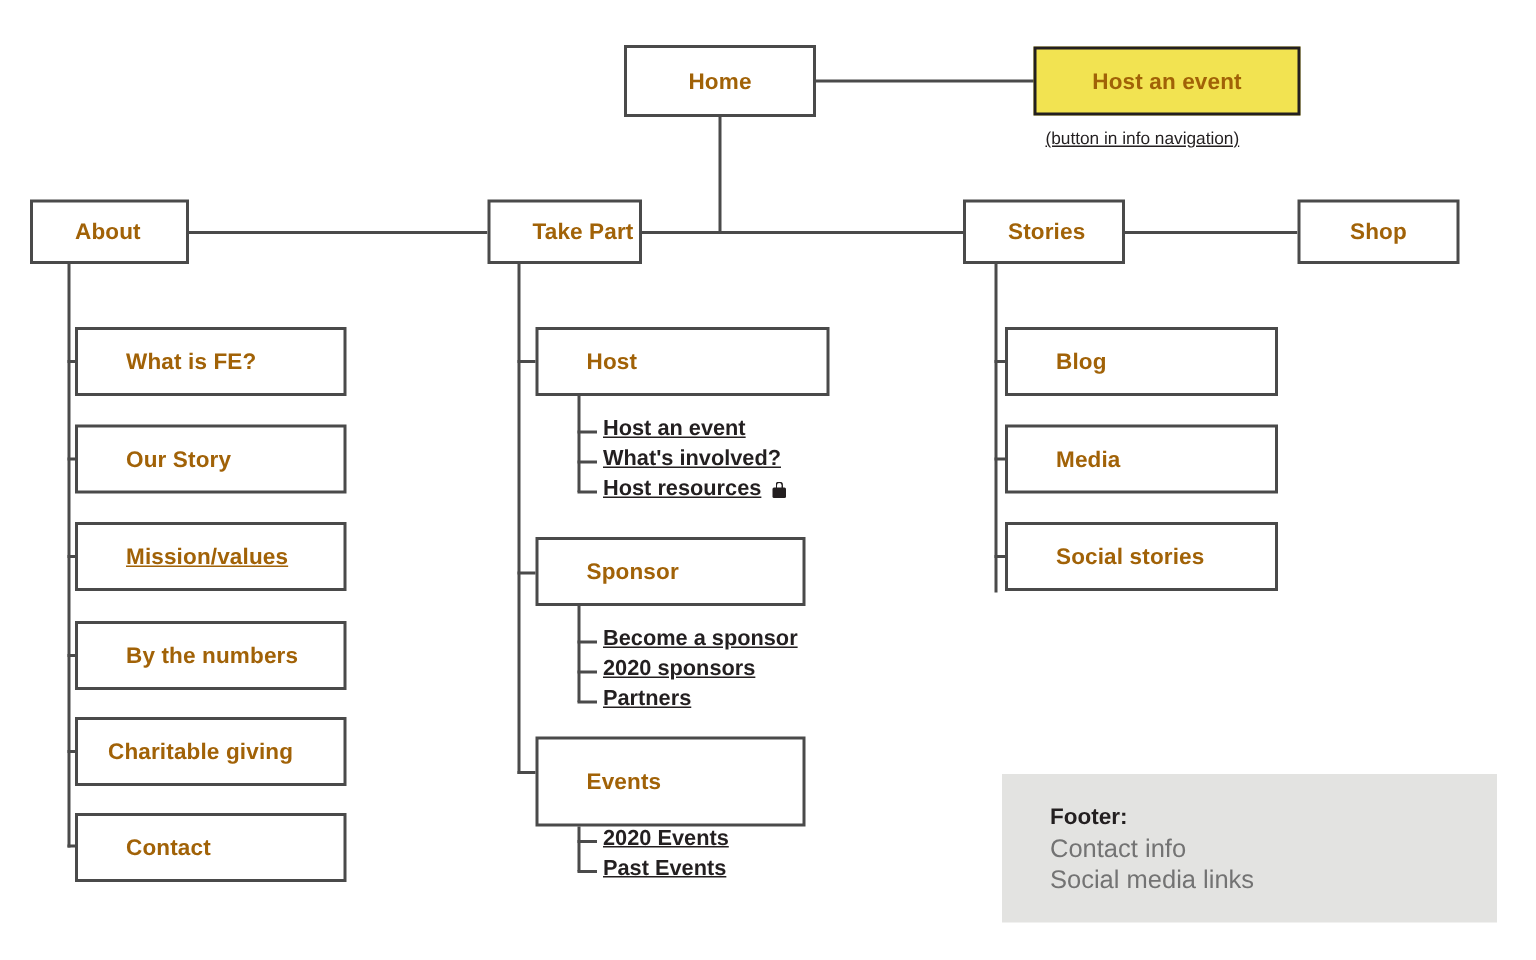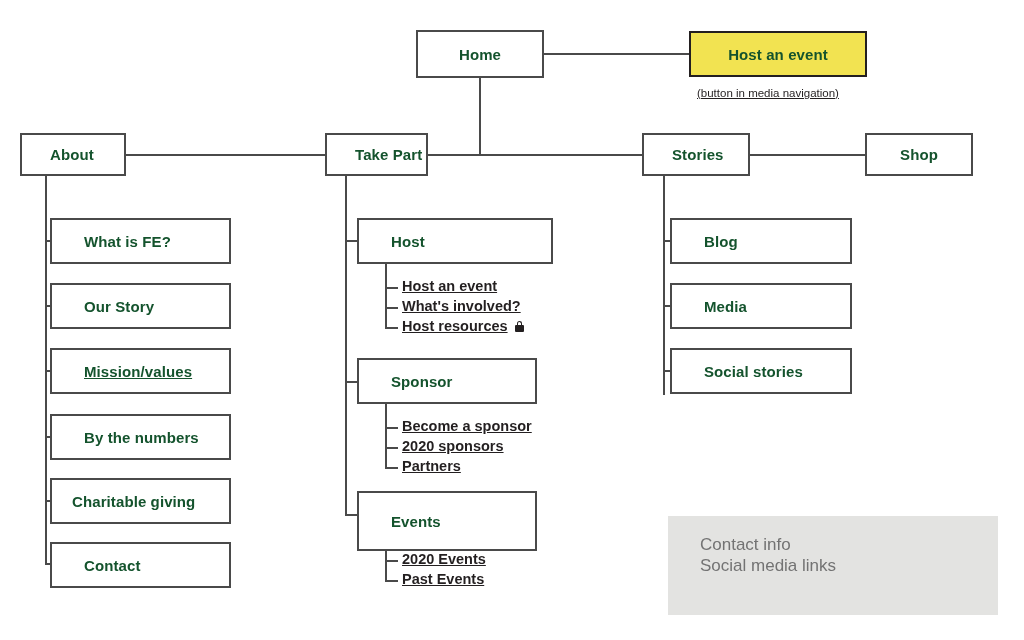--- a/index.html
+++ b/index.html
@@ -23,21 +23,21 @@
   .node {
     position: absolute;
     box-sizing: border-box;
     background: #ffffff;
     border: 2px solid #4a4a4a;
     display: flex;
     align-items: center;
     font-weight: bold;
     font-size: 15px;
     letter-spacing: .1px;
-    color: #14532d;
+    color: #a16207;
     z-index: 3;
   }
   .node.lead {            
     padding-left: 28px;
     justify-content: flex-start;
   }
   .node.child {           
     padding-left: 32px;
     justify-content: flex-start;
   }
@@ -146,21 +146,21 @@
   <div class="node centered" style="left:416px; top:30px; width:128px; height:48px;">
     <span>Home</span>
   </div>
 
   <div class="line hline" style="left:544px; top:53px; width:146px;"></div>
 
   <div class="node highlight" style="left:689px; top:31px; width:178px; height:46px;">
     <span>Host an event</span>
   </div>
 
-  <div class="caption" style="left:697px; top:87px;">(button in media navigation)</div>
+  <div class="caption" style="left:697px; top:87px;">(button in info navigation)</div>
 
   <div class="line vline" style="left:479px; top:78px; height:78px;"></div>
 
   <div class="line hline" style="left:126px; top:154px; width:199px;"></div>
   <div class="line hline" style="left:428px; top:154px; width:214px;"></div>
   <div class="line hline" style="left:750px; top:154px; width:115px;"></div>
 
   <div class="node lead" style="left:20px; top:133px; width:106px; height:43px;text-align:center;">
     <span>About</span>
   </div>
@@ -270,17 +270,18 @@
     <span>Blog</span>
   </div>
   <div class="node child" style="left:670px; top:283px; width:182px; height:46px;">
     <span>Media</span>
   </div>
   <div class="node child" style="left:670px; top:348px; width:182px; height:46px;">
     <span>Social stories</span>
   </div>
 
   <div class="footer-block" style="left:668px; top:516px; width:330px; height:99px;">
+    <div class="footer-title">Footer:</div>
     <div class="footer-line">Contact info</div>
     <div class="footer-line">Social media links</div>
   </div>
 
 </div>
 
 </body></html>

